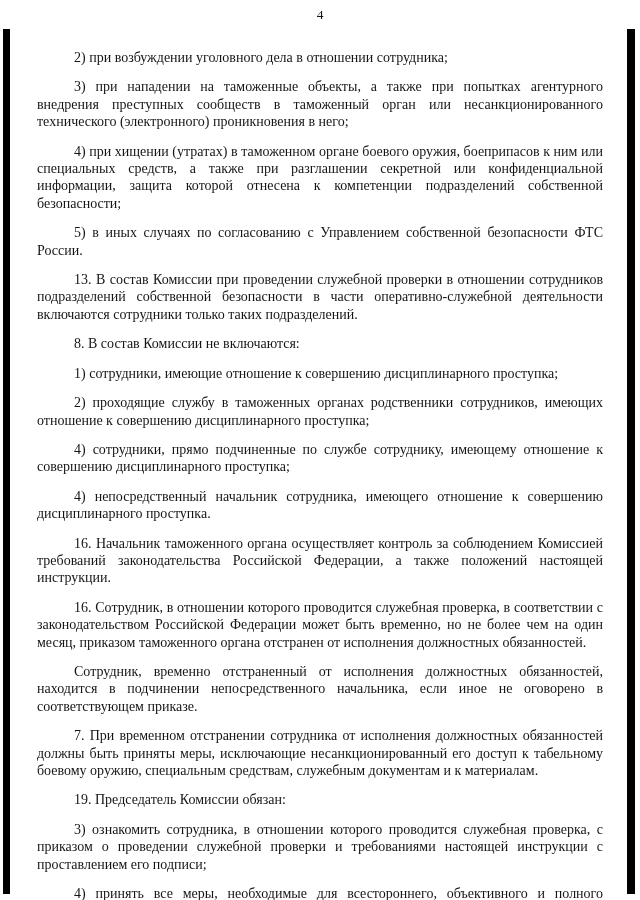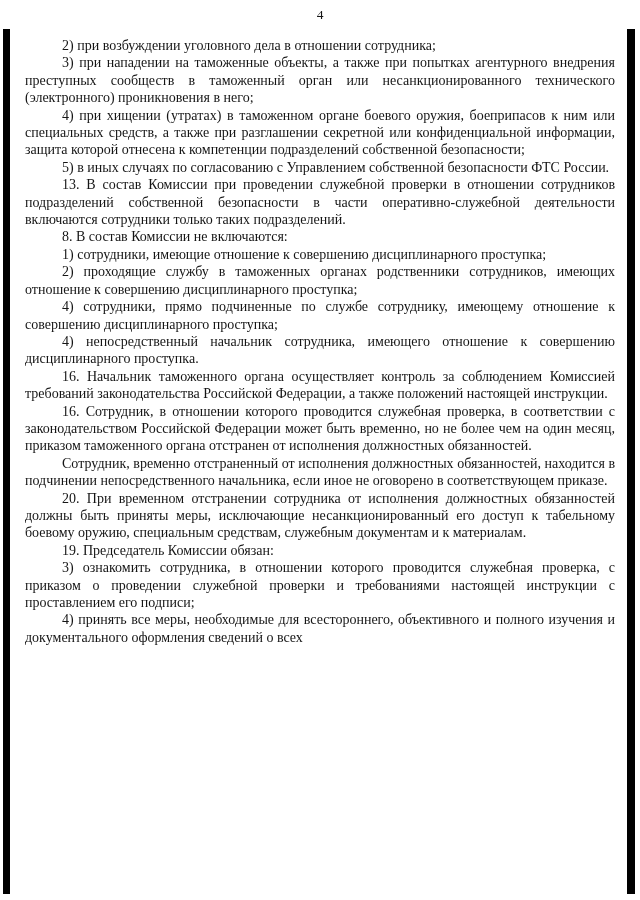--- a/index.html
+++ b/index.html
@@ -32,21 +32,21 @@
     position: absolute;
     top: 37px;
     left: 25px;
     right: 25px;
     font-size: 14px;
     line-height: 17.4px;
     text-align: justify;
   }
   .para {
     text-indent: 37px;
-    margin: 0;
+    margin: 12px;
   }
 </style>
 </head>
 <body>
 
 <div class="page">
   <div class="page-number">4</div>
 
   <div class="scan-bar bar-left"></div>
 
@@ -59,18 +59,18 @@
       <p class="para">5) в иных случаях по согласованию с Управлением собственной безопасности ФТС России.</p>
       <p class="para">13. В состав Комиссии при проведении служебной проверки в отношении сотрудников подразделений собственной безопасности в части оперативно-служебной деятельности включаются сотрудники только таких подразделений.</p>
       <p class="para">8. В состав Комиссии не включаются:</p>
       <p class="para">1) сотрудники, имеющие отношение к совершению дисциплинарного проступка;</p>
       <p class="para">2) проходящие службу в таможенных органах родственники сотрудников, имеющих отношение к совершению дисциплинарного проступка;</p>
       <p class="para">4) сотрудники, прямо подчиненные по службе сотруднику, имеющему отношение к совершению дисциплинарного проступка;</p>
       <p class="para">4) непосредственный начальник сотрудника, имеющего отношение к совершению дисциплинарного проступка.</p>
       <p class="para">16. Начальник таможенного органа осуществляет контроль за соблюдением Комиссией требований законодательства Российской Федерации, а также положений настоящей инструкции.</p>
       <p class="para">16. Сотрудник, в отношении которого проводится служебная проверка, в соответствии с законодательством Российской Федерации может быть временно, но не более чем на один месяц, приказом таможенного органа отстранен от исполнения должностных обязанностей.</p>
       <p class="para">Сотрудник, временно отстраненный от исполнения должностных обязанностей, находится в подчинении непосредственного начальника, если иное не оговорено в соответствующем приказе.</p>
-      <p class="para">20. При временном отстранении сотрудника от исполнения должностных обязанностей должны быть приняты меры, исключающие несанкционированный его доступ к табельному боевому оружию, специальным средствам, служебным документам и к материалам.</p>
+      <p class="para">7. При временном отстранении сотрудника от исполнения должностных обязанностей должны быть приняты меры, исключающие несанкционированный его доступ к табельному боевому оружию, специальным средствам, служебным документам и к материалам.</p>
       <p class="para">19. Председатель Комиссии обязан:</p>
       <p class="para">3) ознакомить сотрудника, в отношении которого проводится служебная проверка, с приказом о проведении служебной проверки и требованиями настоящей инструкции с проставлением его подписи;</p>
       <p class="para">4) принять все меры, необходимые для всестороннего, объективного и полного изучения и документального оформления сведений о всех</p>
     </div>
 </div>
 
 </body></html>

